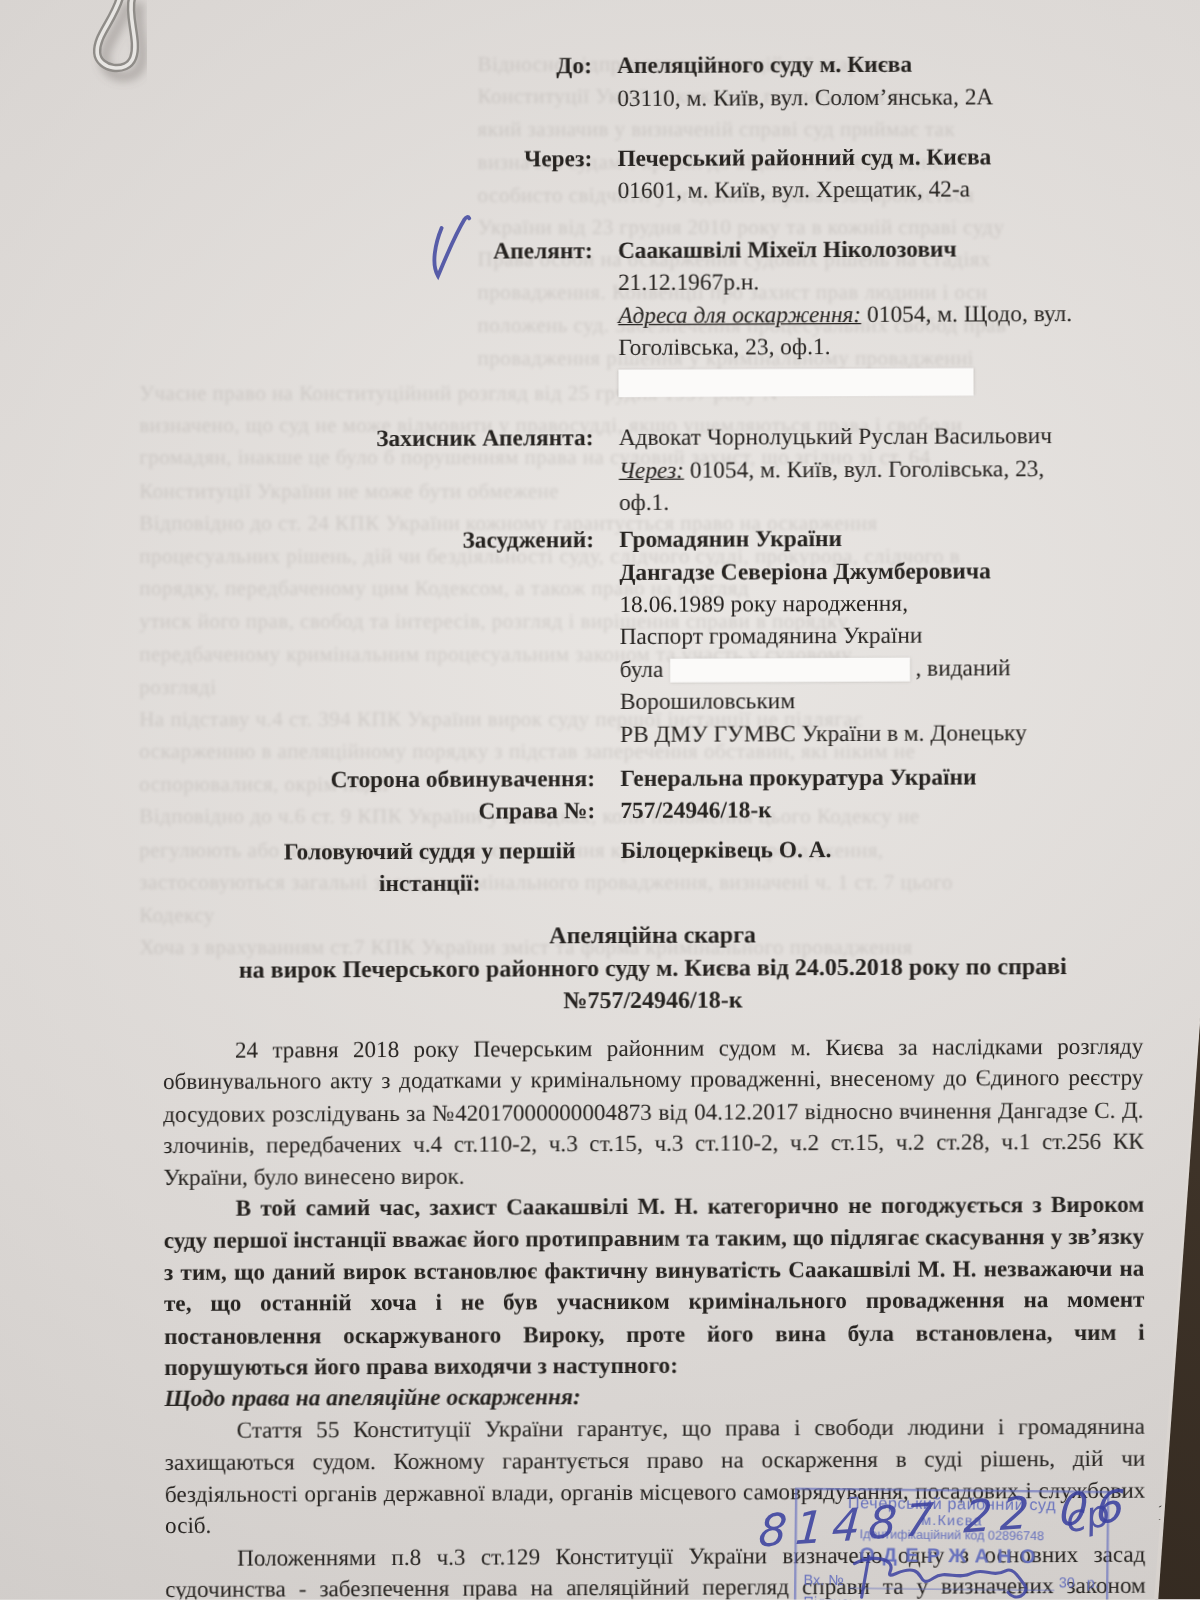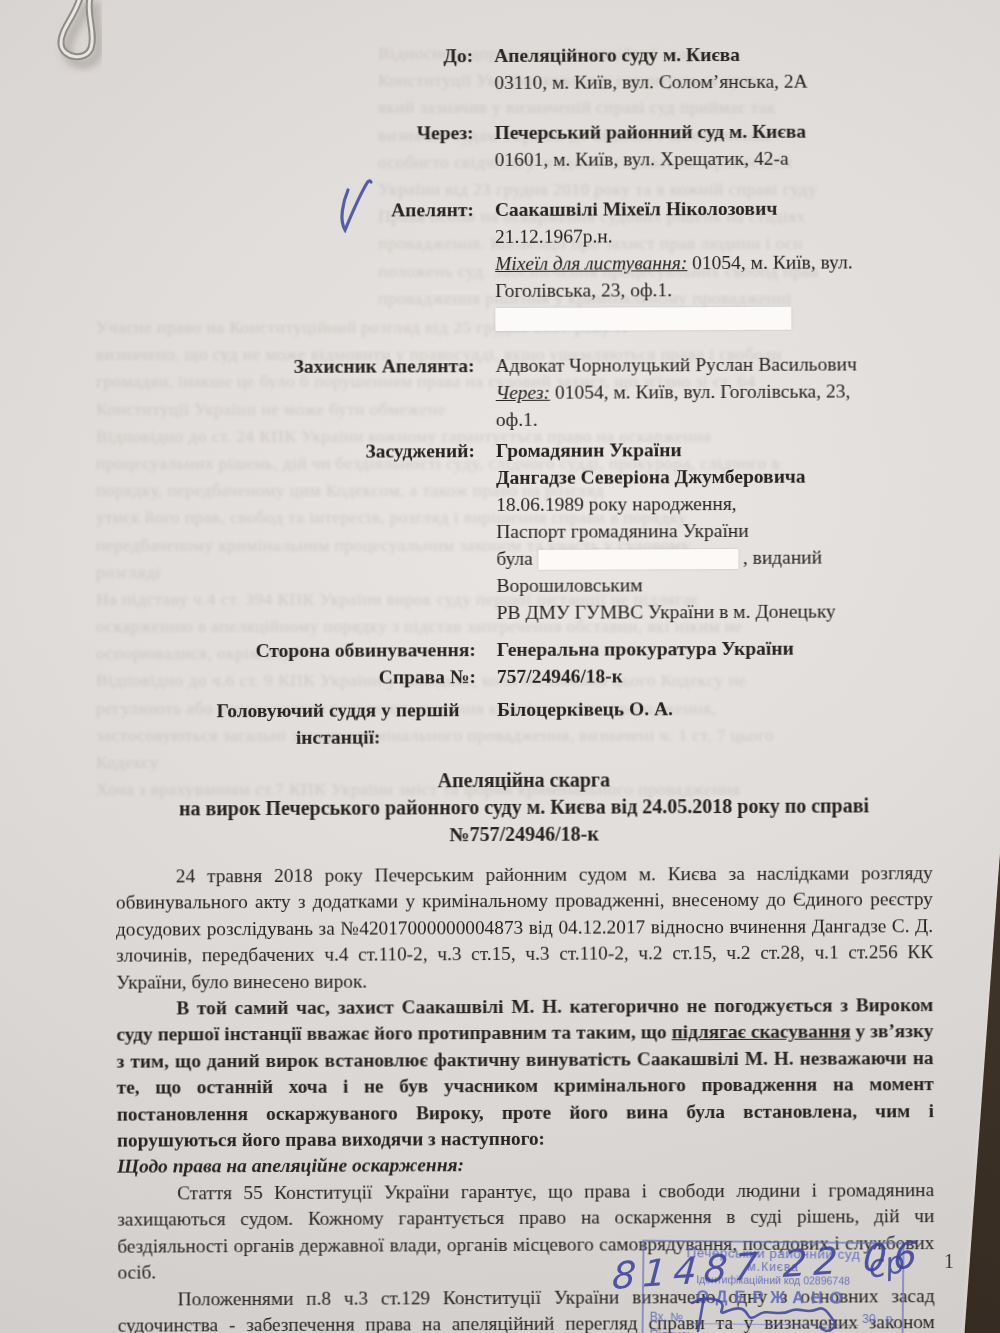--- a/index.html
+++ b/index.html
@@ -3,21 +3,21 @@
 <meta charset="utf-8">
 <style>
   html,body{margin:0;padding:0;}
   body{
     width:1000px;height:1333px;overflow:hidden;position:relative;
     font-family:"Liberation Serif","DejaVu Serif",serif;
     background:
       radial-gradient(130% 90% at 58% 38%, rgba(234,231,228,.9) 0%, rgba(220,216,213,.65) 55%, rgba(203,199,196,.85) 100%),
       linear-gradient(160deg,#d6d2cf 0%, #dedad7 35%, #d8d4d1 70%, #ccc8c5 100%);
   }
-  .photo{position:absolute;inset:0;}
+  .photo{position:absolute;inset:0;margin-left:20px;}
   
   .bleed{position:absolute;color:#9e9894;opacity:.30;filter:blur(1.4px);
          font-size:17.5px;letter-spacing:.4px;z-index:1;}
   .bleed div{height:27.2px;line-height:27.2px;white-space:nowrap;overflow:hidden;}
   #bleedA{left:378px;top:40px;width:578px;}
   #bleedB{left:96px;top:314px;width:858px;}
   
   .doc{position:absolute;left:0;top:0;width:1000px;z-index:2;color:#262320;
        filter:blur(.28px);transform:rotate(-.25deg);}
   .doc-inner{padding:42px 68px 0 115px;}
@@ -32,21 +32,21 @@
   .redact-block{width:296px;height:23px;background:#fbfaf9;margin-top:4px;
                 box-shadow:0 0 2px rgba(120,116,112,.35);}
   .redact-inline{display:inline-block;width:200px;height:20px;background:#fbfaf9;
                  vertical-align:middle;margin:0 4px 2px 6px;
                  box-shadow:0 0 2px rgba(120,116,112,.35);}
   .title-block{margin-top:17px;text-align:center;font-weight:bold;
                font-size:20px;line-height:27px;}
   .bodytext{margin-top:14px;font-size:19.3px;line-height:26.4px;text-align:justify;}
   .bodytext p{margin:0;text-indent:60px;}
   .bodytext p.boldp{font-weight:bold;}
-  .u2{text-decoration:underline;}
+  .u2{}
   .sect-head{margin:13px 0 12px 0;font-weight:bold;font-style:italic;font-size:19.5px;text-indent:0!important;}
   
   .clip{position:absolute;left:46px;top:-4px;z-index:5;}
   .checkmark{position:absolute;left:334px;top:176px;z-index:4;}
   .desk{position:absolute;inset:0;z-index:6;
         background:linear-gradient(205deg,#5a4b3d 0%,#463a2e 35%,#2b221a 100%);
         clip-path:polygon(100% 63.6%,96.2% 100%,100% 100%);}
   .desk-edge{position:absolute;inset:0;z-index:7;
         background:linear-gradient(205deg,#efece9,#cfc9c4);
         clip-path:polygon(99.9% 63.4%,100% 63.9%,96.45% 100%,96.1% 100%);}
@@ -145,21 +145,21 @@
           <div>01601, м. Київ, вул. Хрещатик, 42-а</div>
         </div>
       </div>
 
       <div class="hdr-row gap22">
         <div class="hdr-label">Апелянт:</div>
           <div></div>
         <div class="hdr-val">
           <div class="b">Саакашвілі Міхеїл Ніколозович</div>
           <div>21.12.1967р.н.</div>
-          <div><span class="addr-u">Міхеїл для листування:</span><span> 01054, м. Київ, вул.</span></div>
+          <div><span class="addr-u">Адреса для оскарження:</span><span> 01054, м. Щодо, вул.</span></div>
           <div>Гоголівська, 23, оф.1.</div>
           <div class="redact-block"></div>
         </div>
       </div>
 
       <div class="hdr-row gap4">
         <div class="hdr-label">Захисник Апелянта:</div>
           <div></div>
         <div class="hdr-val">
           <div>Адвокат Чорнолуцький Руслан Васильович</div>

